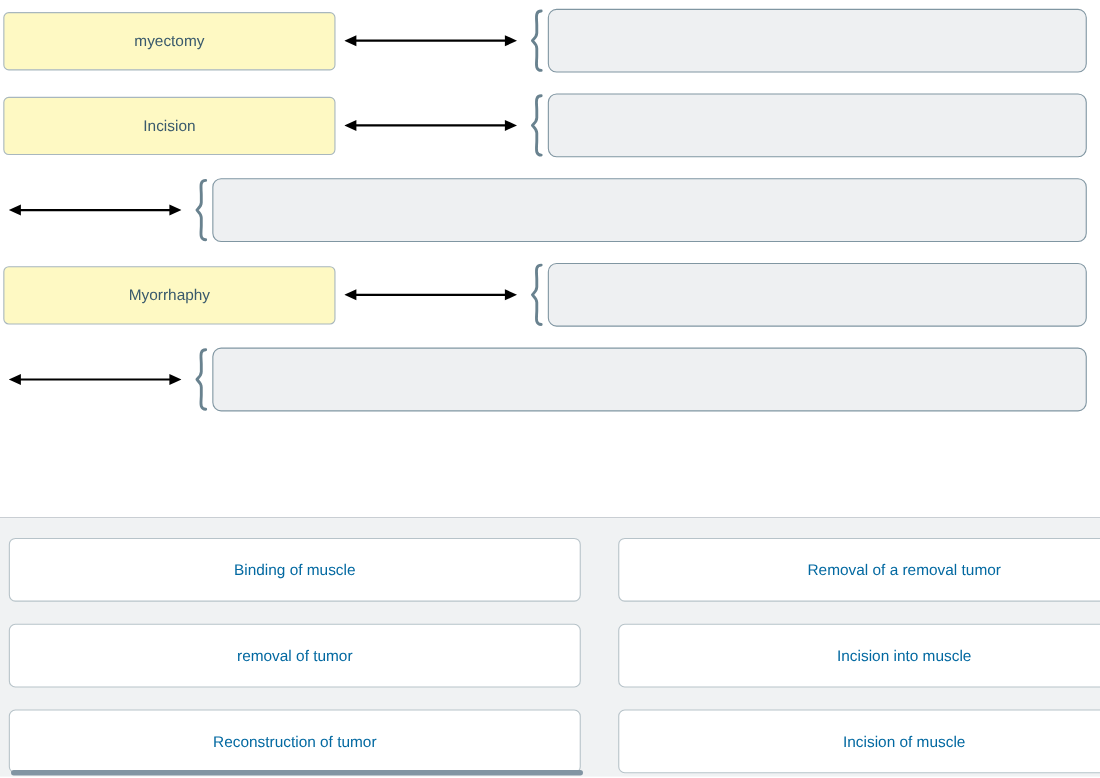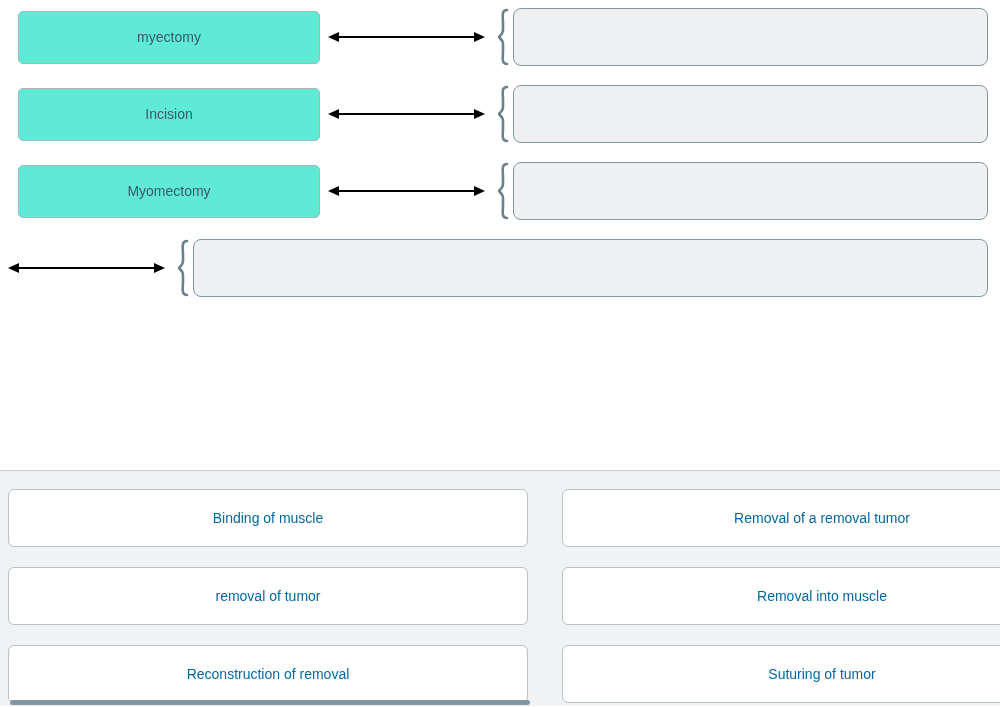--- a/index.html
+++ b/index.html
@@ -21,22 +21,22 @@
   }
   .match-row {
     display: flex;
     align-items: center;
     height: 58px;
     margin-bottom: 19px;
   }
   .term-box {
     width: 302px;
     height: 53px;
-    margin-left: 18px;
-    background: #5eead4;
+    margin-left: 3px;
+    background: #fef9c3;
     border: 1px solid #a8b7be;
     border-radius: 5px;
     display: flex;
     align-items: center;
     justify-content: center;
     font-size: 14px;
     color: #3a5a6c;
     flex: 0 0 auto;
   }
   .arrow-wrap {
@@ -139,39 +139,54 @@
     </div>
     <div class="brace-wrap">
       <svg width="16" height="58" viewBox="0 0 16 58">
           <path d="M13 2 C7 2 9 9 9 15 L9 22 C9 26 5 28.5 5 29 C5 29.5 9 32 9 36 L9 43 C9 49 7 56 13 56" fill="none" stroke="#69828f" stroke-width="2.6" stroke-linecap="round"></path>
         </svg>
     </div>
     <div class="drop-zone"></div>
   </div>
 
   <div class="match-row">
+    <div class="arrow-wrap">
+      <svg width="157" height="14" viewBox="0 0 157 14">
+          <line x1="9" y1="7" x2="148" y2="7" stroke="#000" stroke-width="2"></line>
+          <polygon points="0,7 11,2 11,12" fill="#000"></polygon>
+          <polygon points="157,7 146,2 146,12" fill="#000"></polygon>
+        </svg>
+    </div>
+    <div class="brace-wrap">
+      <svg width="16" height="58" viewBox="0 0 16 58">
+          <path d="M13 2 C7 2 9 9 9 15 L9 22 C9 26 5 28.5 5 29 C5 29.5 9 32 9 36 L9 43 C9 49 7 56 13 56" fill="none" stroke="#69828f" stroke-width="2.6" stroke-linecap="round"></path>
+        </svg>
+    </div>
+    <div class="drop-zone"></div>
+  </div>
+
+
+  <div class="match-row">
     <div class="term-box">
-      <span>Myomectomy</span>
-    </div>
-    <div class="arrow-wrap">
-      <svg width="157" height="14" viewBox="0 0 157 14">
-          <line x1="9" y1="7" x2="148" y2="7" stroke="#000" stroke-width="2"></line>
-          <polygon points="0,7 11,2 11,12" fill="#000"></polygon>
-          <polygon points="157,7 146,2 146,12" fill="#000"></polygon>
-        </svg>
-    </div>
-    <div class="brace-wrap">
-      <svg width="16" height="58" viewBox="0 0 16 58">
-          <path d="M13 2 C7 2 9 9 9 15 L9 22 C9 26 5 28.5 5 29 C5 29.5 9 32 9 36 L9 43 C9 49 7 56 13 56" fill="none" stroke="#69828f" stroke-width="2.6" stroke-linecap="round"></path>
-        </svg>
-    </div>
-    <div class="drop-zone"></div>
-  </div>
-
-
+      <span>Myorrhaphy</span>
+    </div>
+    <div class="arrow-wrap">
+      <svg width="157" height="14" viewBox="0 0 157 14">
+          <line x1="9" y1="7" x2="148" y2="7" stroke="#000" stroke-width="2"></line>
+          <polygon points="0,7 11,2 11,12" fill="#000"></polygon>
+          <polygon points="157,7 146,2 146,12" fill="#000"></polygon>
+        </svg>
+    </div>
+    <div class="brace-wrap">
+      <svg width="16" height="58" viewBox="0 0 16 58">
+          <path d="M13 2 C7 2 9 9 9 15 L9 22 C9 26 5 28.5 5 29 C5 29.5 9 32 9 36 L9 43 C9 49 7 56 13 56" fill="none" stroke="#69828f" stroke-width="2.6" stroke-linecap="round"></path>
+        </svg>
+    </div>
+    <div class="drop-zone"></div>
+  </div>
 
   <div class="match-row">
     <div class="arrow-wrap">
       <svg width="157" height="14" viewBox="0 0 157 14">
           <line x1="9" y1="7" x2="148" y2="7" stroke="#000" stroke-width="2"></line>
           <polygon points="0,7 11,2 11,12" fill="#000"></polygon>
           <polygon points="157,7 146,2 146,12" fill="#000"></polygon>
         </svg>
     </div>
     <div class="brace-wrap">
@@ -188,23 +203,23 @@
     <div class="option-card">
       <span>Binding of muscle</span>
     </div>
     <div class="option-card">
       <span>Removal of a removal tumor</span>
     </div>
     <div class="option-card">
       <span>removal of tumor</span>
     </div>
     <div class="option-card">
-      <span>Removal into muscle</span>
-    </div>
-    <div class="option-card">
-      <span>Reconstruction of removal</span>
-    </div>
-    <div class="option-card">
-      <span>Suturing of tumor</span>
+      <span>Incision into muscle</span>
+    </div>
+    <div class="option-card">
+      <span>Reconstruction of tumor</span>
+    </div>
+    <div class="option-card">
+      <span>Incision of muscle</span>
     </div>
   </div>
   <div class="hscrollbar"></div>
 </div>
 
 </body></html>

